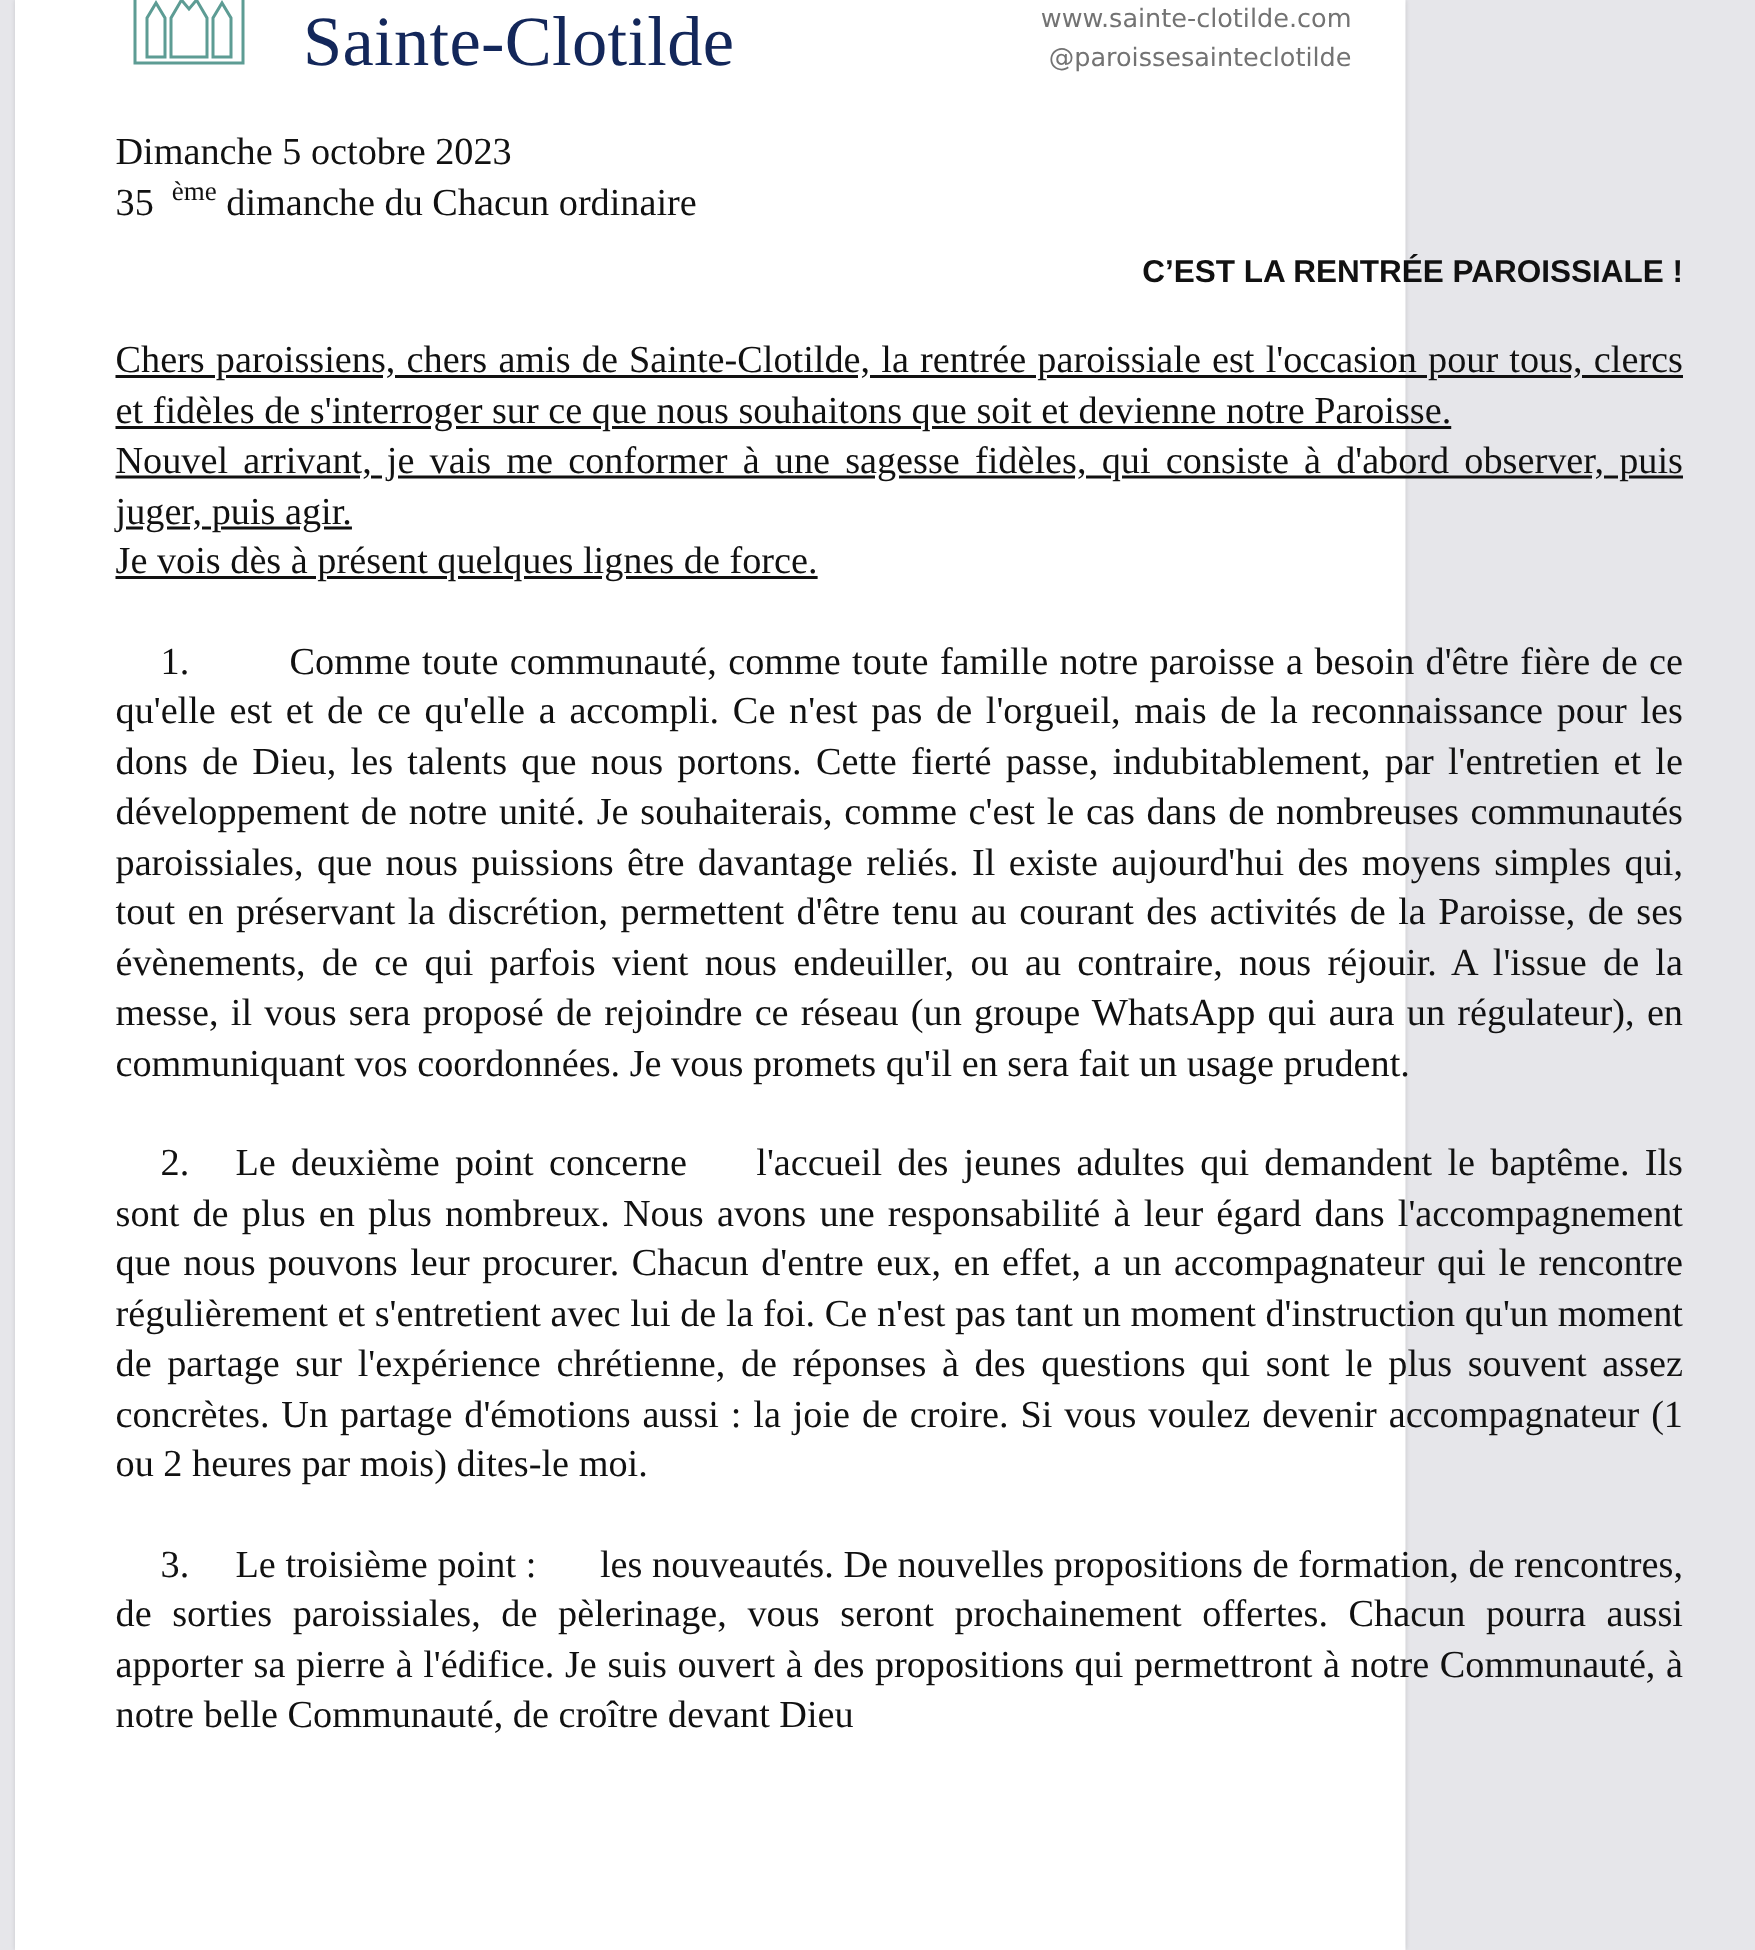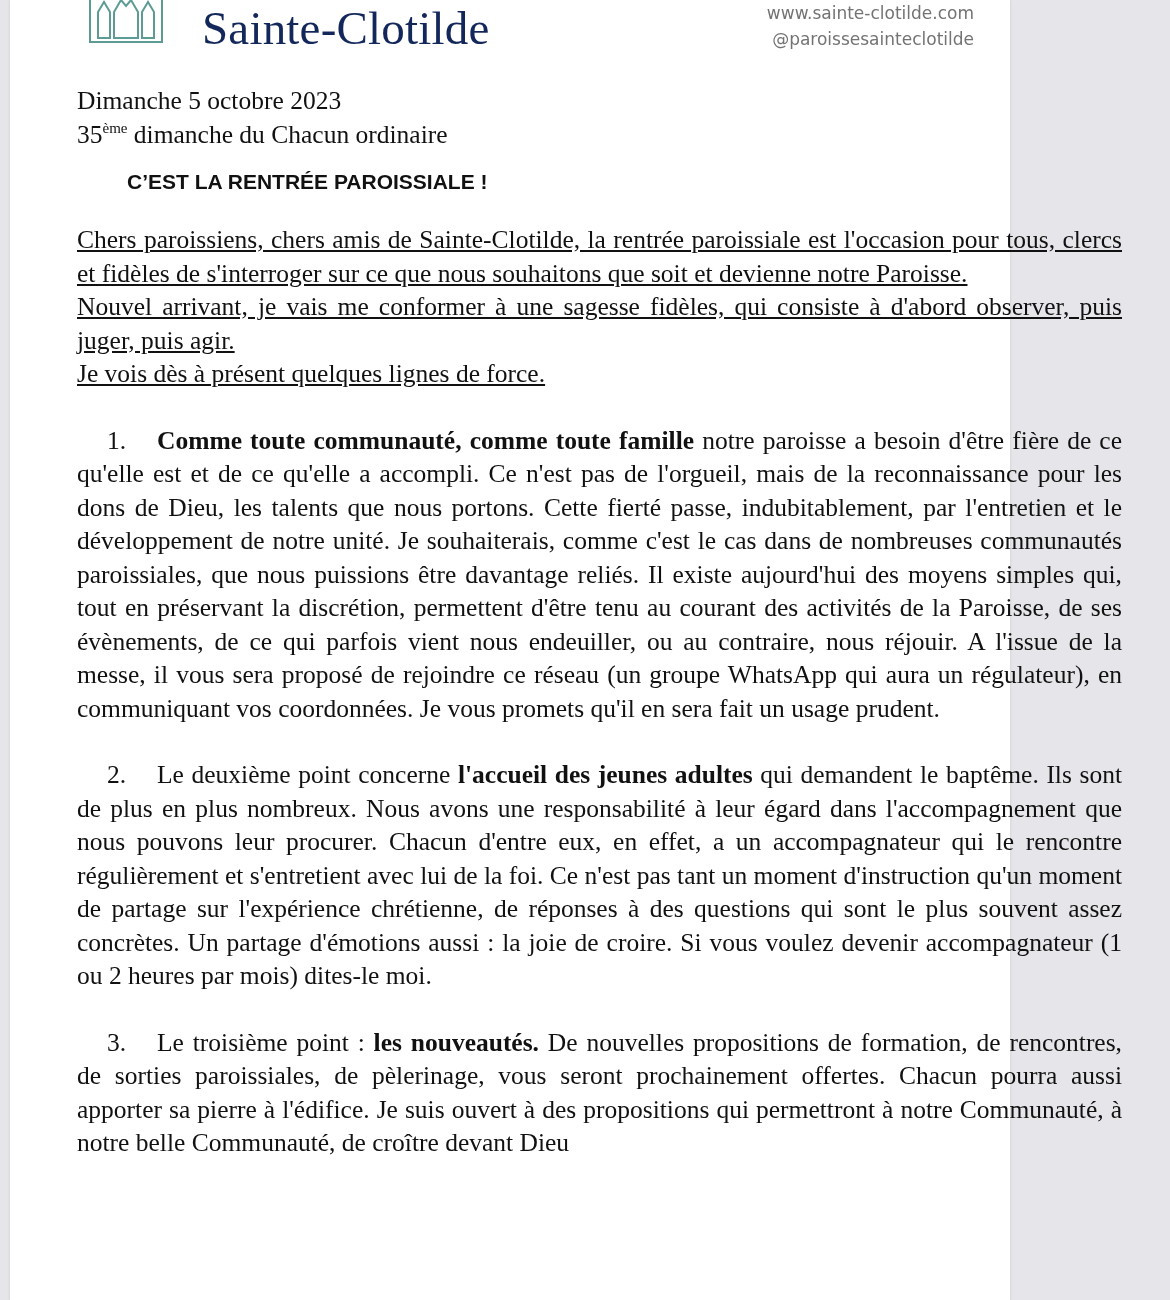--- a/index.html
+++ b/index.html
@@ -3,21 +3,21 @@
   <meta charset="utf-8">
   <style>
     html, body { margin: 0; padding: 0; }
     body {
       width: 1170px; height: 1300px; overflow: hidden;
       background: #e6e6ea;
       font-family: "Liberation Serif", serif;
       color: #111;
     }
     .page {
-      position: absolute; left: 10px; top: 0; width: 1000px; height: 1300px;
+      position: absolute; left: 10px; top: 0; width: 927px; height: 1300px;
       background: #ffffff;
       box-shadow: 0 0 3px rgba(0,0,0,0.12);
     }
     .header { position: absolute; left: 0; top: 0; width: 100%; height: 60px; }
     .logo-icon { position: absolute; left: 78px; top: -6px; width: 76px; height: 54px; }
     .brand {
       position: absolute; left: 192px; top: 2px;
       font-family: "Liberation Serif", serif; font-size: 47px; color: #13275a;
       letter-spacing: 0.2px; line-height: 52px;
     }
@@ -25,31 +25,31 @@
       position: absolute; right: 36px; top: 0px; text-align: right;
       font-family: "DejaVu Sans", sans-serif; font-size: 17px; color: #737373;
       line-height: 26px;
     }
     .contact div { white-space: nowrap; }
     .content {
       position: absolute; left: 67px; top: 84px; width: 1045px;
       font-size: 25.5px; line-height: 33.5px;
     }
     .date-line { margin: 0; }
-    sup.ord { font-size: 15px; vertical-align: 10px; line-height: 0; }
+    sup.ord { font-size: 18px; vertical-align: 10px; line-height: 0; margin-left: 12px; }
     .title {
-      text-align: left; font-family: "Liberation Sans", sans-serif; font-weight: bold;
+      text-align: right; font-family: "Liberation Sans", sans-serif; font-weight: bold;
       font-size: 21px; margin: 16px 0 0 0; line-height: 30px; padding-left: 50px;
     }
     .intro { margin-top: 26px; text-align: justify; }
     .intro p { margin: 0; text-decoration: underline; }
     .point { margin-top: 33px; text-align: justify; }
     .point p { margin: 0; }
     .num { display: inline-block; padding-left: 30px; width: 50px; }
-    b { font-weight: bold; }
+    b { font-weight: normal; margin-left: 36px; }
   </style>
 </head>
 <body>
 
 <div class="page">
   <div class="header">
     <svg class="logo-icon" viewBox="0 0 76 54">
       <rect x="2" y="-4" width="72" height="52" fill="none" stroke="#5d9c94" stroke-width="2"></rect>
       <path d="M10 44 V18 L16 8 L22 18 V44 Z" fill="none" stroke="#5d9c94" stroke-width="2"></path>
       <path d="M26 44 V18 L33 6 L38 12 L43 6 L50 18 V44 Z" fill="none" stroke="#5d9c94" stroke-width="2"></path>

